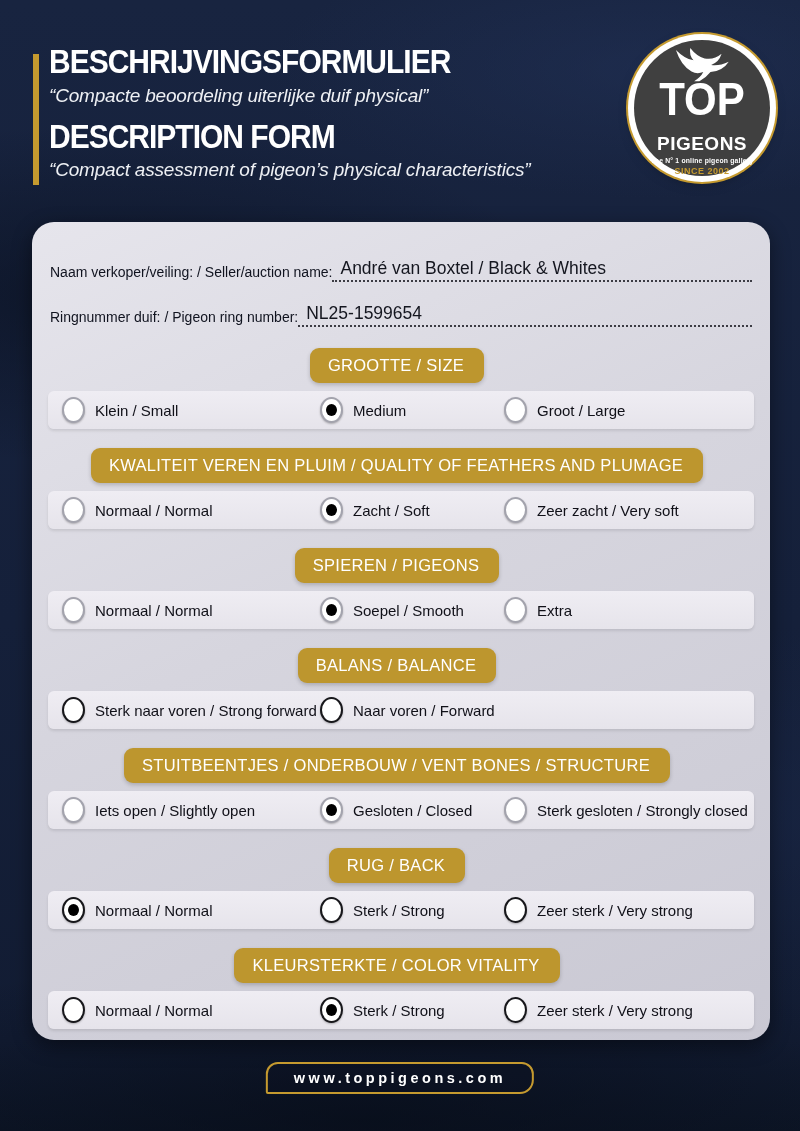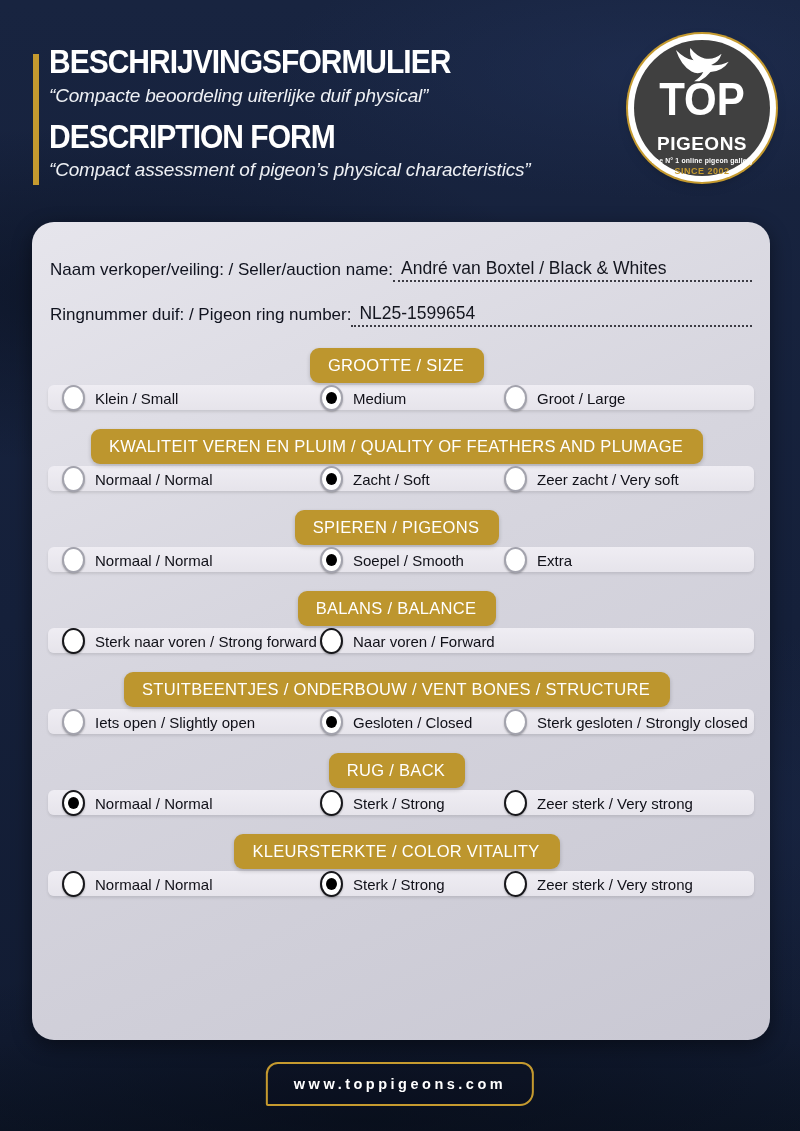--- a/index.html
+++ b/index.html
@@ -42,56 +42,56 @@
   .logo-since { color:#c59a2f; font-size:9px; font-weight:700; margin-top:2px; letter-spacing:.5px; }
 
   
   .card {
     position:absolute; left:32px; top:222px; width:738px; height:818px;
     border-radius:22px; padding:36px 16px 0 16px;
     background:linear-gradient(155deg,#e6e5ec 0%, #d6d5de 45%, #c9c8d3 100%);
     box-shadow:0 6px 20px rgba(0,0,0,.45);
   }
   .field { display:flex; align-items:flex-end; margin:0 2px 21px 2px; }
-  .field-label { font-size:17px; color:#10131f; white-space:nowrap; padding-bottom:2px; }
+  .field-label { font-size:14px; color:#10131f; white-space:nowrap; padding-bottom:2px; }
   .field-line {
     flex:1; border-bottom:2px dotted #3c3c44; padding:0 0 1px 8px;
     font-size:17.5px; color:#14161f; line-height:1.15; min-height:24px;
   }
 
   .sections { margin-top:17px;text-align:center; }
   .section { margin-bottom:19px; }
   .badge {
     display:inline-block; margin-left:-8px;
     background:#bd962e; color:#fff;
     font-size:16.5px; letter-spacing:.3px;
     padding:8px 20px 8px 18px; border-radius:9px;
     box-shadow:0 2px 4px rgba(0,0,0,.2);
   }
   .opt-row {
-    margin-top:2px; height:25px;
+    margin-top:8px; height:38px;
     background:linear-gradient(180deg,#efedf3,#e6e4eb);
     border-radius:6px; box-shadow:0 2px 3px rgba(0,0,0,.10);
     display:grid; grid-template-columns:258px 184px 1fr;
     align-items:center; padding-left:14px;
   }
   .opt { display:flex; align-items:center; gap:10px; min-width:0; }
   .opt-label { font-size:15px; color:#101018; white-space:nowrap; }
   .radio {
     width:23px; height:26px; border-radius:50%; background:#fff; flex:0 0 auto;
     border:2px solid #a3a3ad; box-shadow:0 1px 2px rgba(0,0,0,.25);
     display:flex; align-items:center; justify-content:center;
   }
   .ring-dark .radio { border:2.5px solid #17171b; }
   .radio.sel::after { content:""; width:11px; height:12px; border-radius:50%; background:#000; }
 
   
   .web-btn {
     position:absolute; left:50%; transform:translateX(-50%); top:1062px;
-    min-width:238px; height:44px; padding:0 26px;
+    min-width:238px; height:32px; padding:0 26px;
     border:2px solid #c59a2f; border-radius:12px 12px 14px 2px;
     display:flex; align-items:center; justify-content:center;
     color:#fff; font-size:14.5px; font-weight:700; letter-spacing:3.5px;
     background:rgba(10,16,30,.25); cursor:pointer;
   }
 </style>
 </head>
 <body>
 
 <div class="header">

